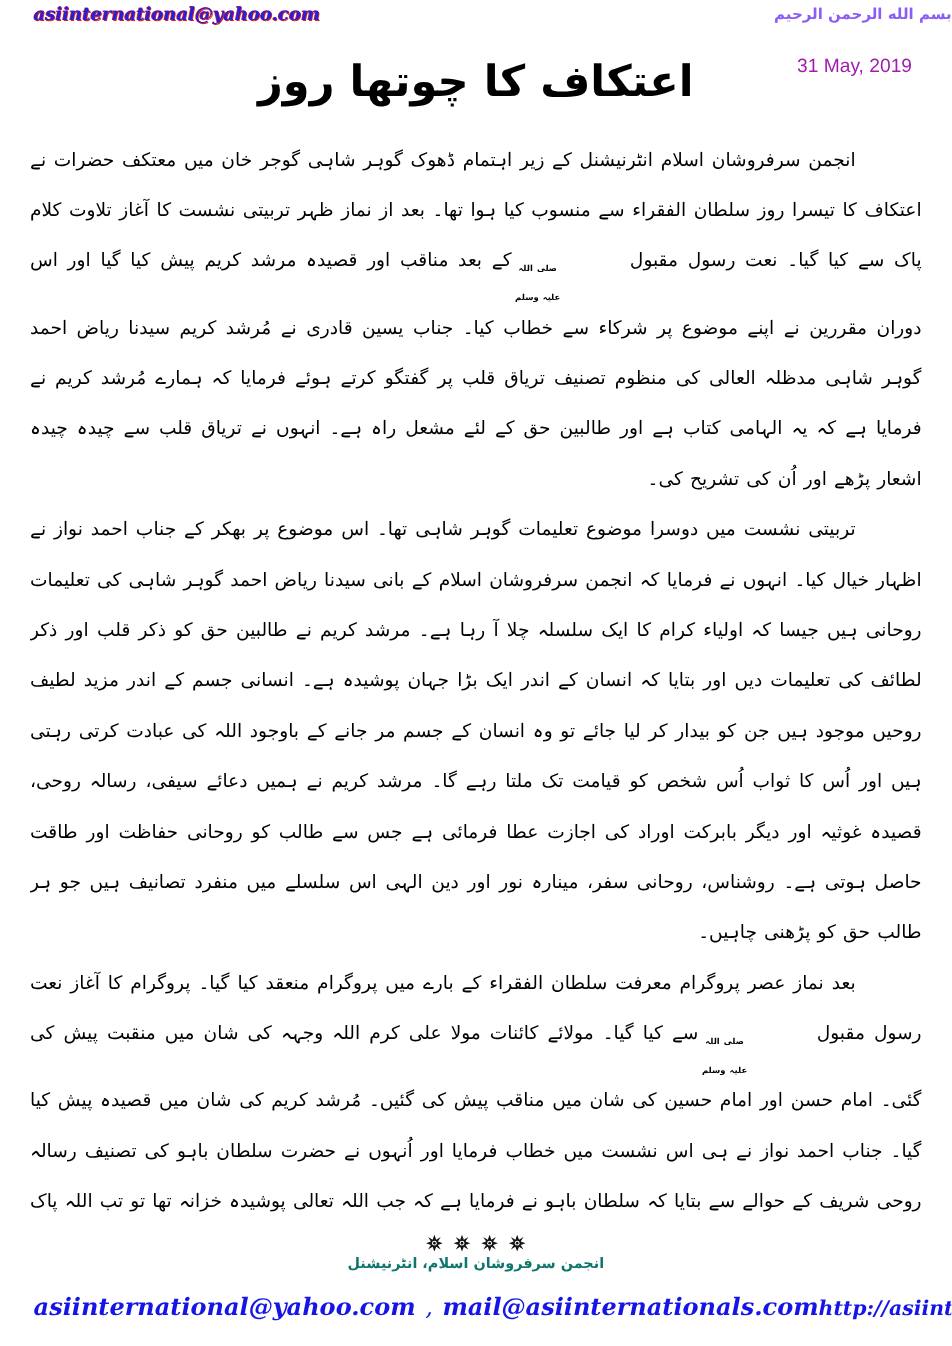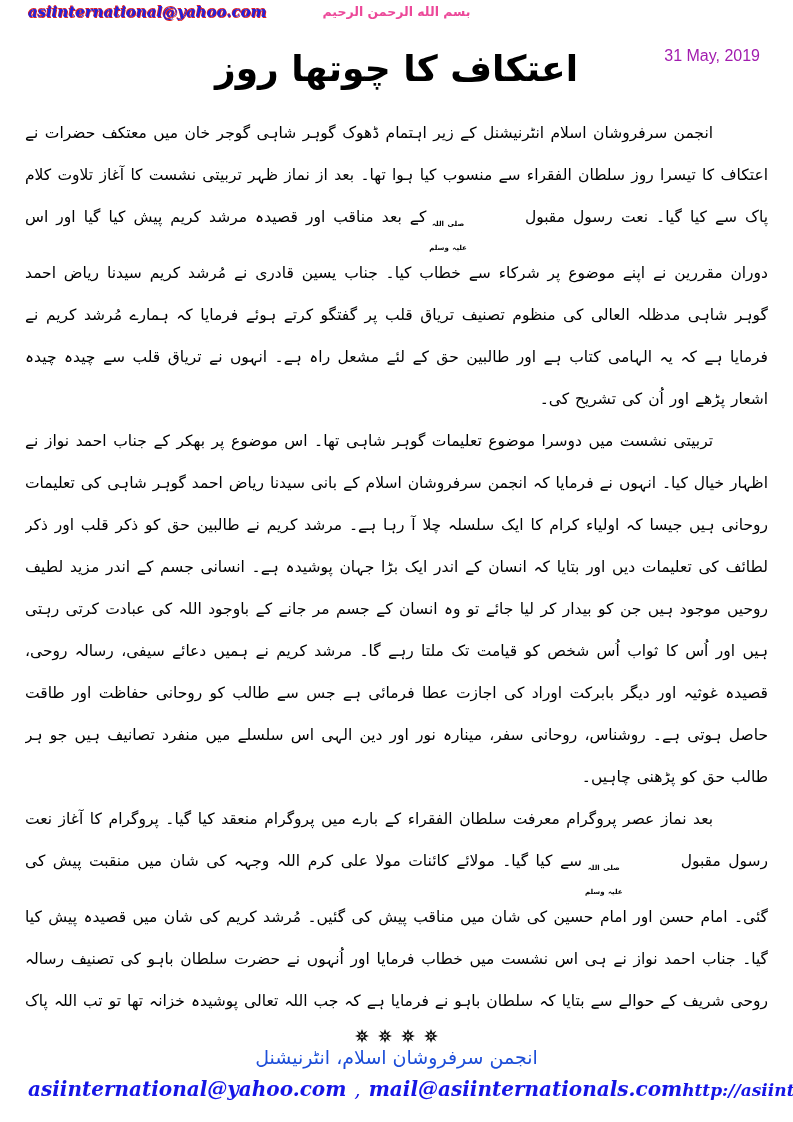--- a/index.html
+++ b/index.html
@@ -27,25 +27,25 @@
     font-weight: bold;
     font-size: 15px;
     color: #2222dd;
     text-shadow: 0.6px 0.6px 0 #e02020, -0.6px -0.6px 0 #e02020;
   }
   .bismillah {
     position: absolute;
     top: 4px;
     left: 0;
     width: 100%;
-    text-align: center;
+    text-align: right;
     direction: rtl;
     font-weight: bold;
     font-size: 12.5px;
-    color: #ec4899;
+    color: #8b5cf6;
   }
   .date {
     position: absolute;
     top: 47px;
     right: 33px;
     font-family: Liberation Sans, sans-serif;
     font-size: 16px;
     color: #a21caf;
   }
   .doc-title {
@@ -104,23 +104,23 @@
     gap: 9px;
   }
   .ornament-row .flower { display: inline-block; width: 14px; height: 14px; }
   .org-name {
     position: absolute;
     top: 1046px;
     left: 0;
     width: 100%;
     text-align: center;
     direction: rtl;
-    font-weight: normal;
-    font-size: 19px;
-    color: #1d4ed8;
+    font-weight: bold;
+    font-size: 12px;
+    color: #0f766e;
   }
   .contact-row {
     position: absolute;
     top: 1077px;
     left: 28px;
     right: 28px;
     display: flex;
     justify-content: space-between;
     align-items: baseline;
     font-family: "DejaVu Serif", serif;

